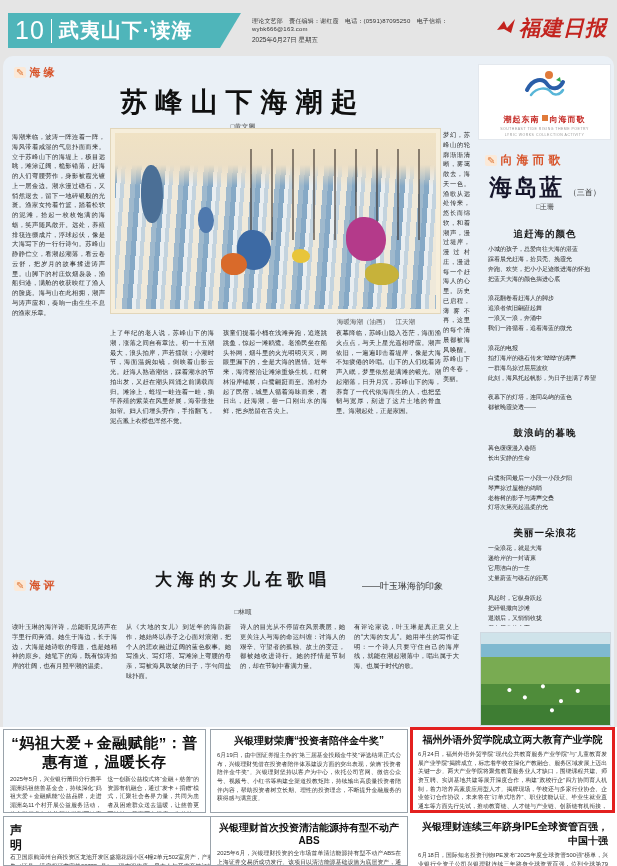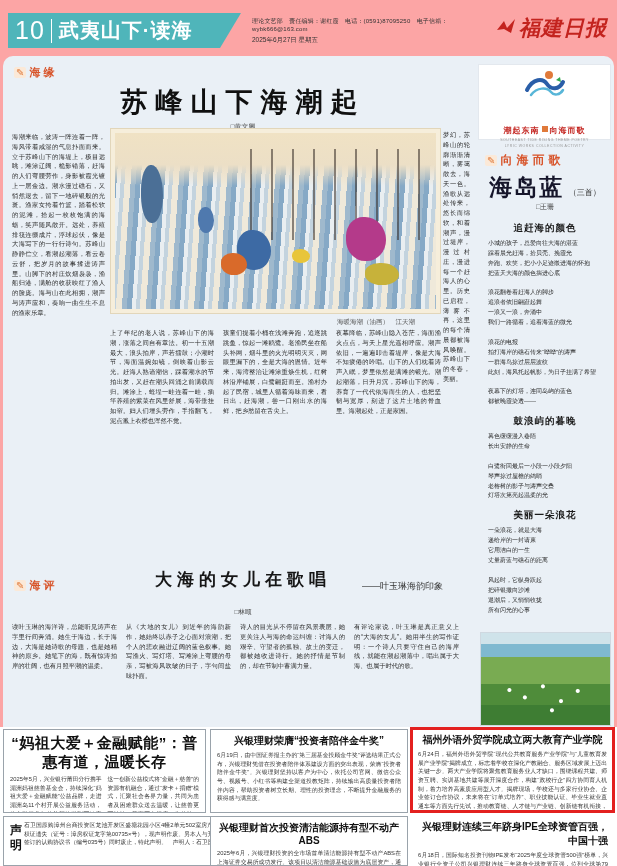--- a/index.html
+++ b/index.html
@@ -1,19 +1,19 @@
 <!DOCTYPE html>
 <html><head>
 <meta charset="utf-8">
 <style>
   * { margin:0; padding:0; box-sizing:border-box; }
   html,body { background:#ffffff; }
   #page {
     position:relative; width:617px; height:866px; margin:0 auto;
-    background:#fca5a5; overflow:hidden;
+    background:#e5e5e5; overflow:hidden;
     font-family:"Liberation Sans", sans-serif; color:#222;
   }
   .pre { white-space:pre-line; }
   .just { text-align:justify; text-justify:inter-ideograph; }
 
   
   .band {
     position:absolute; left:8px; top:13px; width:233px; height:35px;
     background:#4fb5ba; color:#fff; display:flex; align-items:center;
     clip-path:polygon(0 0,100% 0,91% 100%,0 100%);
@@ -83,35 +83,35 @@
   .rev-sub { position:absolute; left:40px; top:524px; width:400px; text-align:right;
     font-size:9px; color:#333; }
   .rev-by { position:absolute; left:40px; top:552px; width:400px; text-align:center;
     font-size:6.5px; color:#444; }
   .rcol { position:absolute; top:566px; height:102px; width:105px; }
   .rc1{left:9px;} .rc2{left:123px;} .rc3{left:237px;} .rc4{left:351px;}
 
   
   .side-card { position:absolute; left:475px; top:8px; width:133px; height:76px;
     background:#ffffff; border:1px solid #e3e8ee; text-align:center; padding-top:3px; }
-  .badge-line { font-size:8px; font-weight:bold; color:#c3231e; letter-spacing:1px; margin-top:19px; }
+  .badge-line { font-size:8px; font-weight:bold; color:#c3231e; letter-spacing:1px; margin-top:8px; }
   .badge-sq { display:inline-block; width:6px; height:6px; background:#e07a3a;
     color:#fff; font-size:4px; line-height:6px; margin:0 2px; vertical-align:1px; }
   .badge-en { font-size:3.5px; color:#999; letter-spacing:.5px; margin-top:2px; }
   .side-tag { position:absolute; left:482px; top:96px; }
   .side-tag .tname { font-size:12px; letter-spacing:4px; }
   .poem-head { position:absolute; left:472px; top:116px; width:140px; text-align:center; }
   .poem-title { display:inline; font-size:23px; font-weight:bold; color:#15152a;
     letter-spacing:2px; font-family:"Liberation Serif", serif; }
   .poem-suffix { display:inline; font-size:8px; color:#333; }
   .poem-by { position:absolute; left:472px; top:146px; width:140px; text-align:center;
     font-size:7px; color:#444; }
   .poem-flow { position:absolute; left:479px; top:158px; width:126px; height:412px; overflow:hidden; }
   .stanza-h { text-align:center; font-size:9.5px; font-weight:bold; color:#1a1a1a;
-    margin:8px 0 4px; letter-spacing:1px; }
+    margin:14px 0 4px; letter-spacing:1px; }
   .stanza { font-size:6px; line-height:1.65; color:#2a2a2a; padding-left:6px; }
   .side-photo { position:absolute; left:477px; top:576px; width:131px; height:94px;
     border:1px solid #cfd8e0;
     background:
       radial-gradient(circle 2px at 22% 62%, #fff 0 1.5px, transparent 2.5px),
       radial-gradient(circle 2px at 34% 70%, #fff 0 1.5px, transparent 2.5px),
       radial-gradient(circle 2px at 48% 58%, #fff 0 1.5px, transparent 2.5px),
       radial-gradient(circle 2px at 62% 74%, #fff 0 1.5px, transparent 2.5px),
       radial-gradient(circle 2px at 75% 63%, #fff 0 1.5px, transparent 2.5px),
       radial-gradient(circle 2px at 55% 84%, #fff 0 1.5px, transparent 2.5px),
@@ -119,21 +119,21 @@
 
   
   .bot { position:absolute; left:0; top:727px; width:617px; height:139px; background:#fff; }
   .nbox { position:absolute; border:1px solid #9aa3ab; background:#fff; padding:4px 6px; overflow:hidden; }
   .nbox .ntitle { text-align:center; font-weight:bold; color:#111; }
   .microtext { font-size:5.8px; line-height:1.5; color:#333; }
   .box1 { left:3px; top:2px; width:203px; height:84px; }
   .box1 .ntitle { font-size:15px; letter-spacing:.5px; }
   .twocol { display:flex; gap:6px; margin-top:3px; }
   .twocol > div { flex:1; }
-  .notice { left:3px; top:89px; width:229px; height:50px; display:flex; gap:0; }
+  .notice { left:3px; top:89px; width:229px; height:50px; display:flex; gap:0;flex-direction:column; }
   .notice-label { width:14px; font-weight:bold; font-size:12px; line-height:1.25;
     color:#111; flex:none; padding-top:2px; }
   .box2 { left:210px; top:2px; width:198px; height:84px; }
   .box2 .ntitle { font-size:10px;text-align:center; }
   .box3 { left:210px; top:89px; width:198px; height:50px; }
   .box3 .ntitle { font-size:10px; }
   .box5 { left:412px; top:89px; width:202px; height:50px; border:none; }
   .box5 .ntitle { font-size:10px;text-align:right; }
   .hl { position:absolute; left:410px; top:0px; width:205px; height:86px;
     border:3px solid #e3201f; background:#fff; padding:3px 5px; overflow:hidden; }

